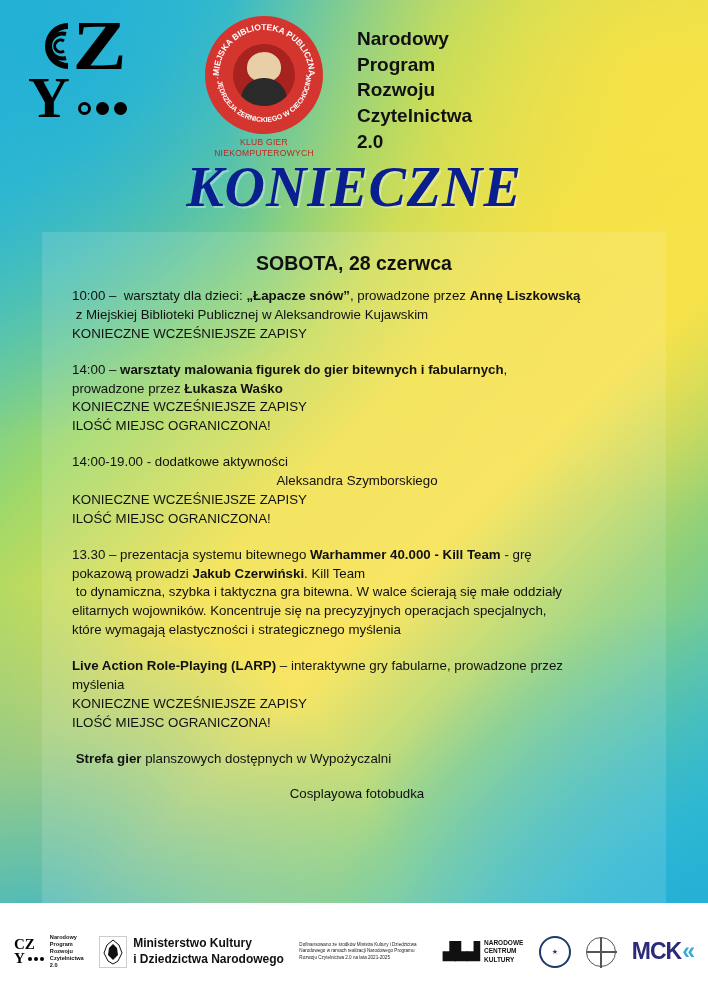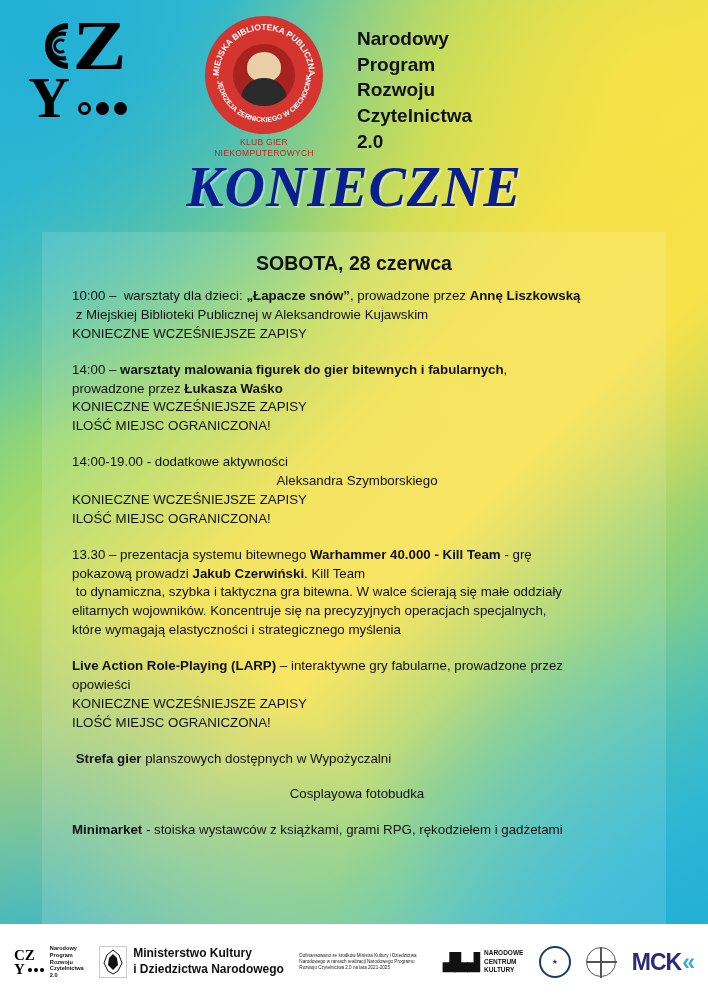--- a/index.html
+++ b/index.html
@@ -170,21 +170,21 @@
     color:#111;
   }
   .line.b{ font-weight:normal;text-align:center; }
   .line.just{ text-align:justify; }
   b{ font-weight:bold; }
 
   
   .footer{
     position:absolute;
     left:0; right:0; bottom:0;
-    height:76px;
+    height:97px;
     background:#ffffff;
     display:flex;
     align-items:center;
     justify-content:space-between;
     padding:0 14px;
   }
   .f-item{ display:flex; align-items:center; gap:6px; }
   .f-czy{
     font-family:"Liberation Serif", serif;
     font-weight:bold;
@@ -318,36 +318,33 @@
       <div class="entry">
         <div class="line just">13.30 – prezentacja systemu bitewnego <b>Warhammer 40.000 - Kill Team</b> - grę</div>
         <div class="line">pokazową prowadzi <b>Jakub Czerwiński</b>. Kill Team</div>
         <div class="line">&nbsp;to dynamiczna, szybka i taktyczna gra bitewna. W walce ścierają się małe oddziały</div>
         <div class="line">elitarnych wojowników. Koncentruje się na precyzyjnych operacjach specjalnych,</div>
         <div class="line">które wymagają elastyczności i strategicznego myślenia</div>
       </div>
 
       <div class="entry">
         <div class="line"><b>Live Action Role-Playing (LARP)</b> – interaktywne gry fabularne, prowadzone przez</div>
-        <div class="line">opowieści</div>
+        <div class="line">myślenia</div>
         <div class="line">KONIECZNE WCZEŚNIEJSZE ZAPISY</div>
         <div class="line">ILOŚĆ MIEJSC OGRANICZONA!</div>
       </div>
 
       <div class="entry">
         <div class="line">&nbsp;<b>Strefa gier</b> planszowych dostępnych w Wypożyczalni</div>
       </div>
 
       <div class="entry">
         <div class="line b">Cosplayowa fotobudka</div>
       </div>
 
-      <div class="entry">
-        <div class="line"><b>Minimarket</b> - stoiska wystawców z książkami, grami RPG, rękodziełem i gadżetami</div>
-      </div>
 
     </div>
   </div>
 
   <div class="footer">
 
     <div class="f-item">
       <div class="f-czy">
         <div><span>C</span><span>Z</span></div>
         <div style="display:flex;align-items:center;gap:3px;">

